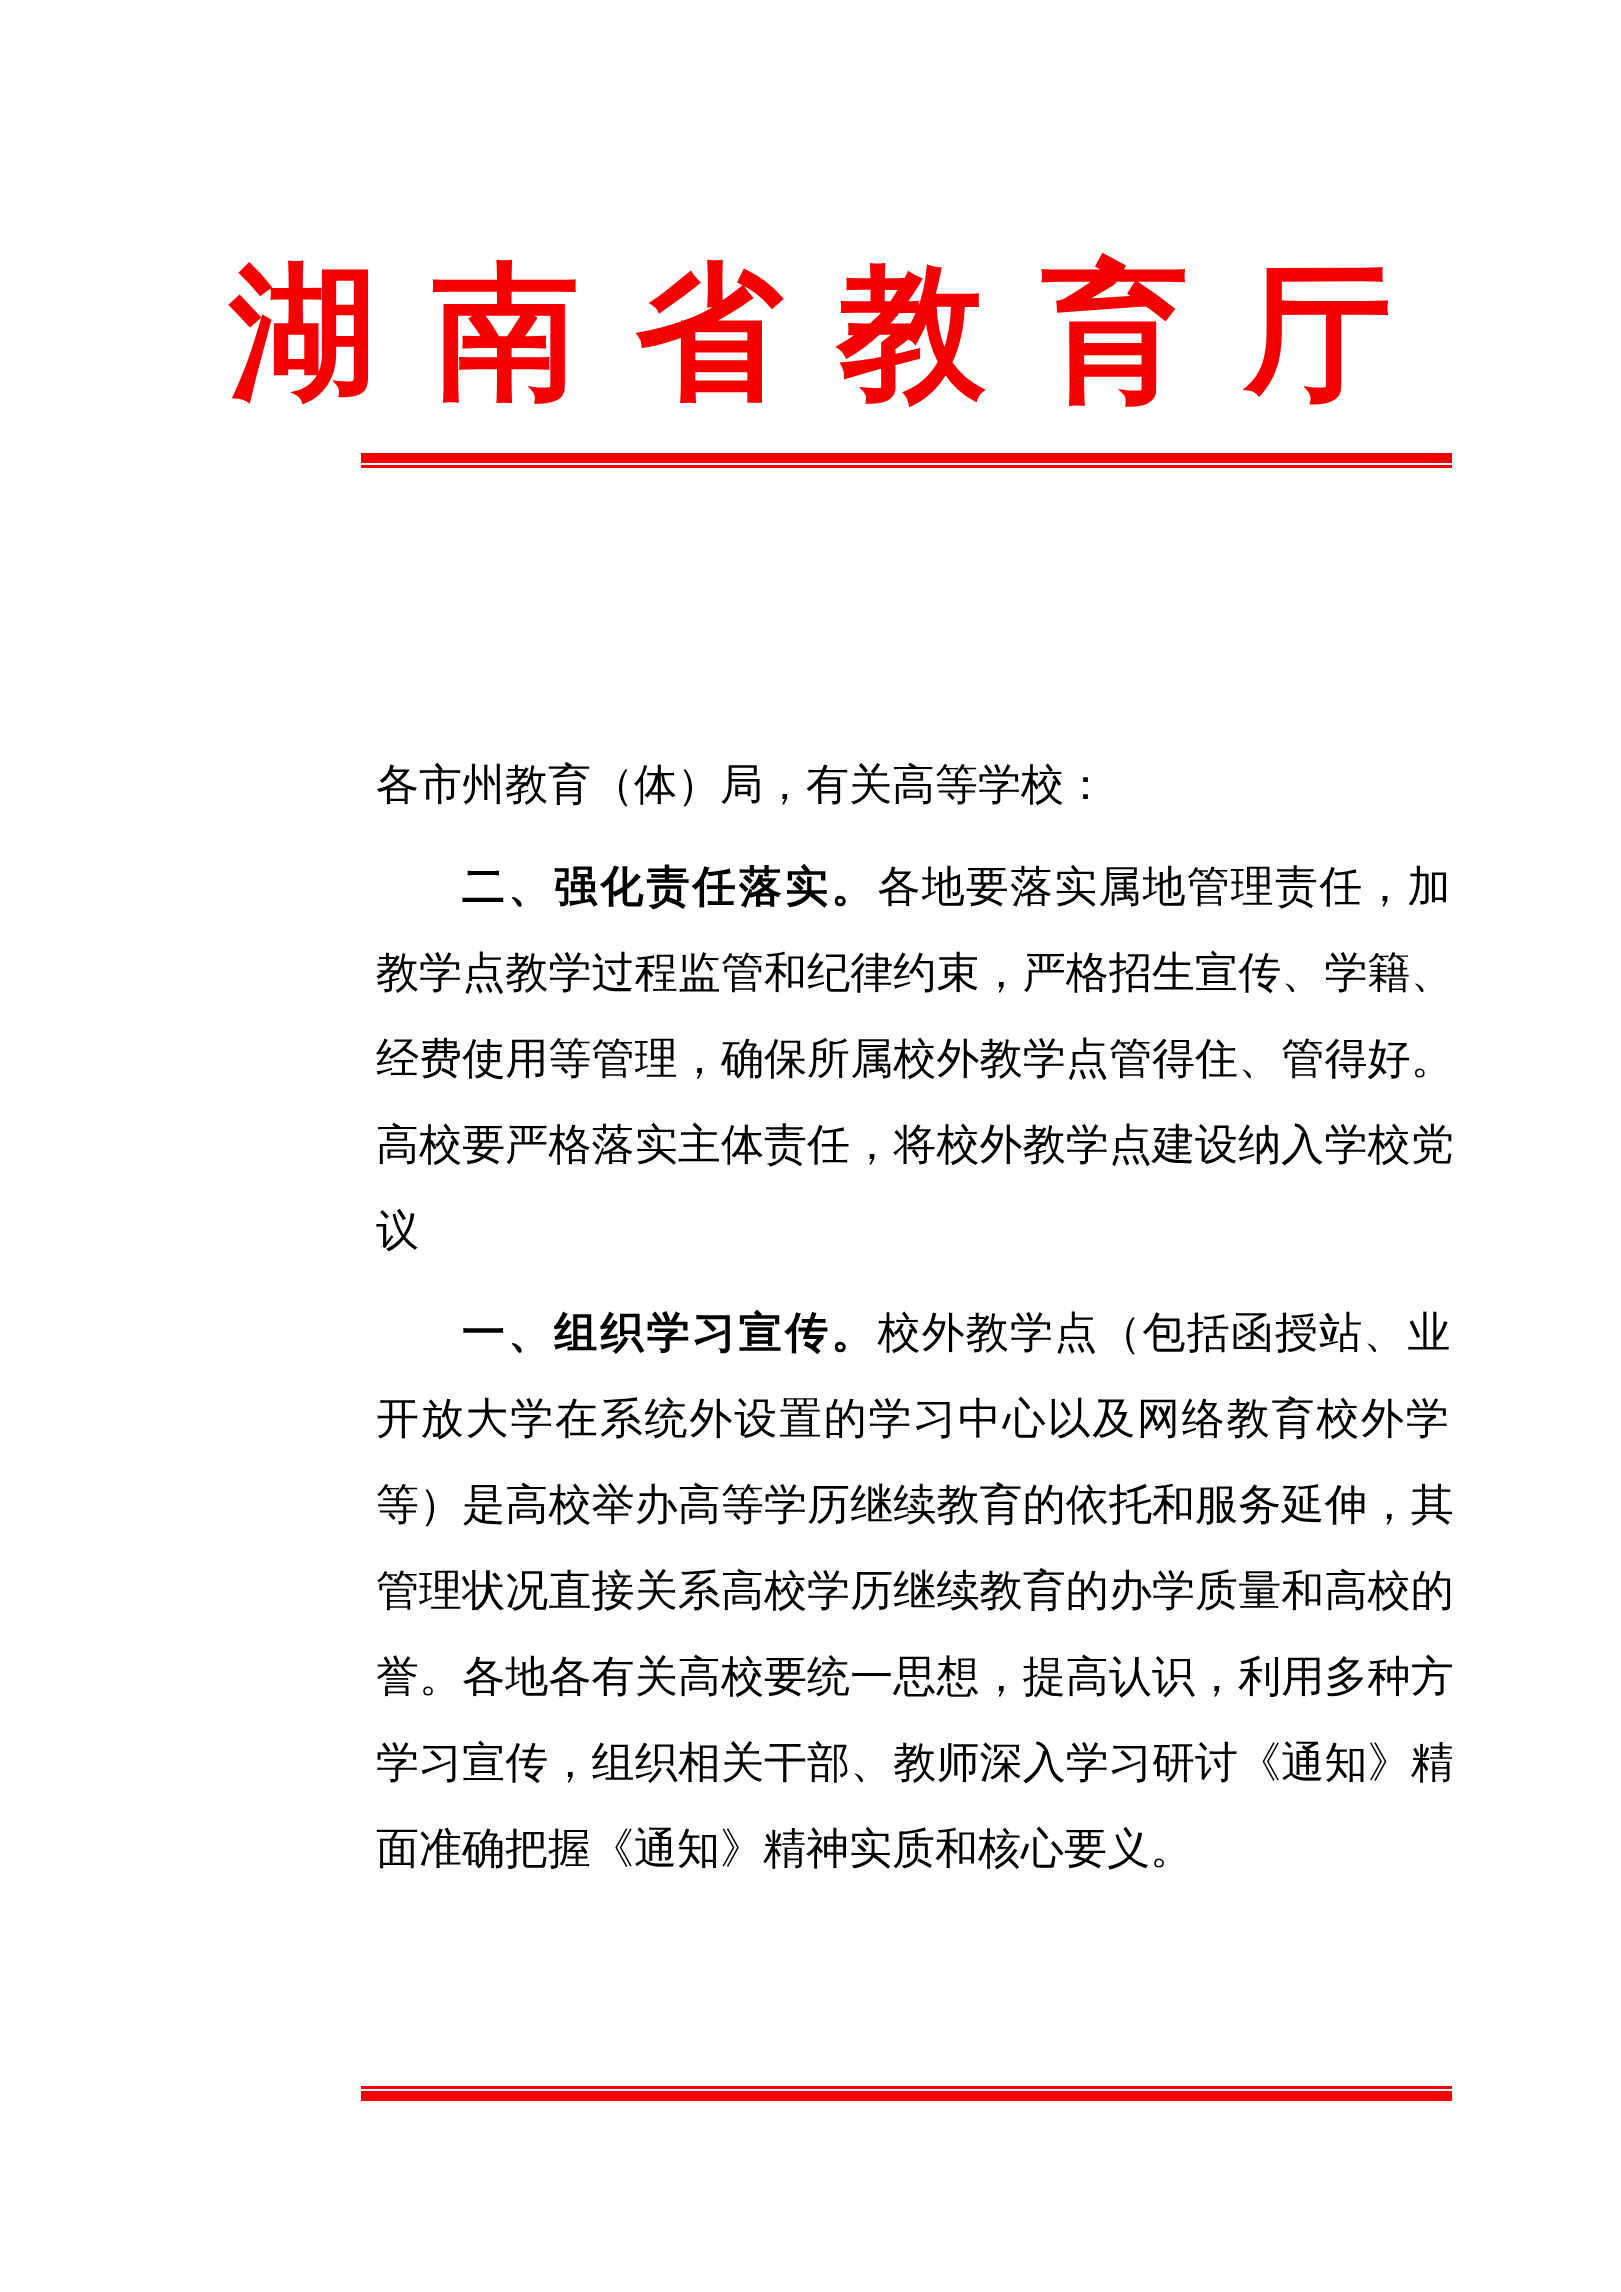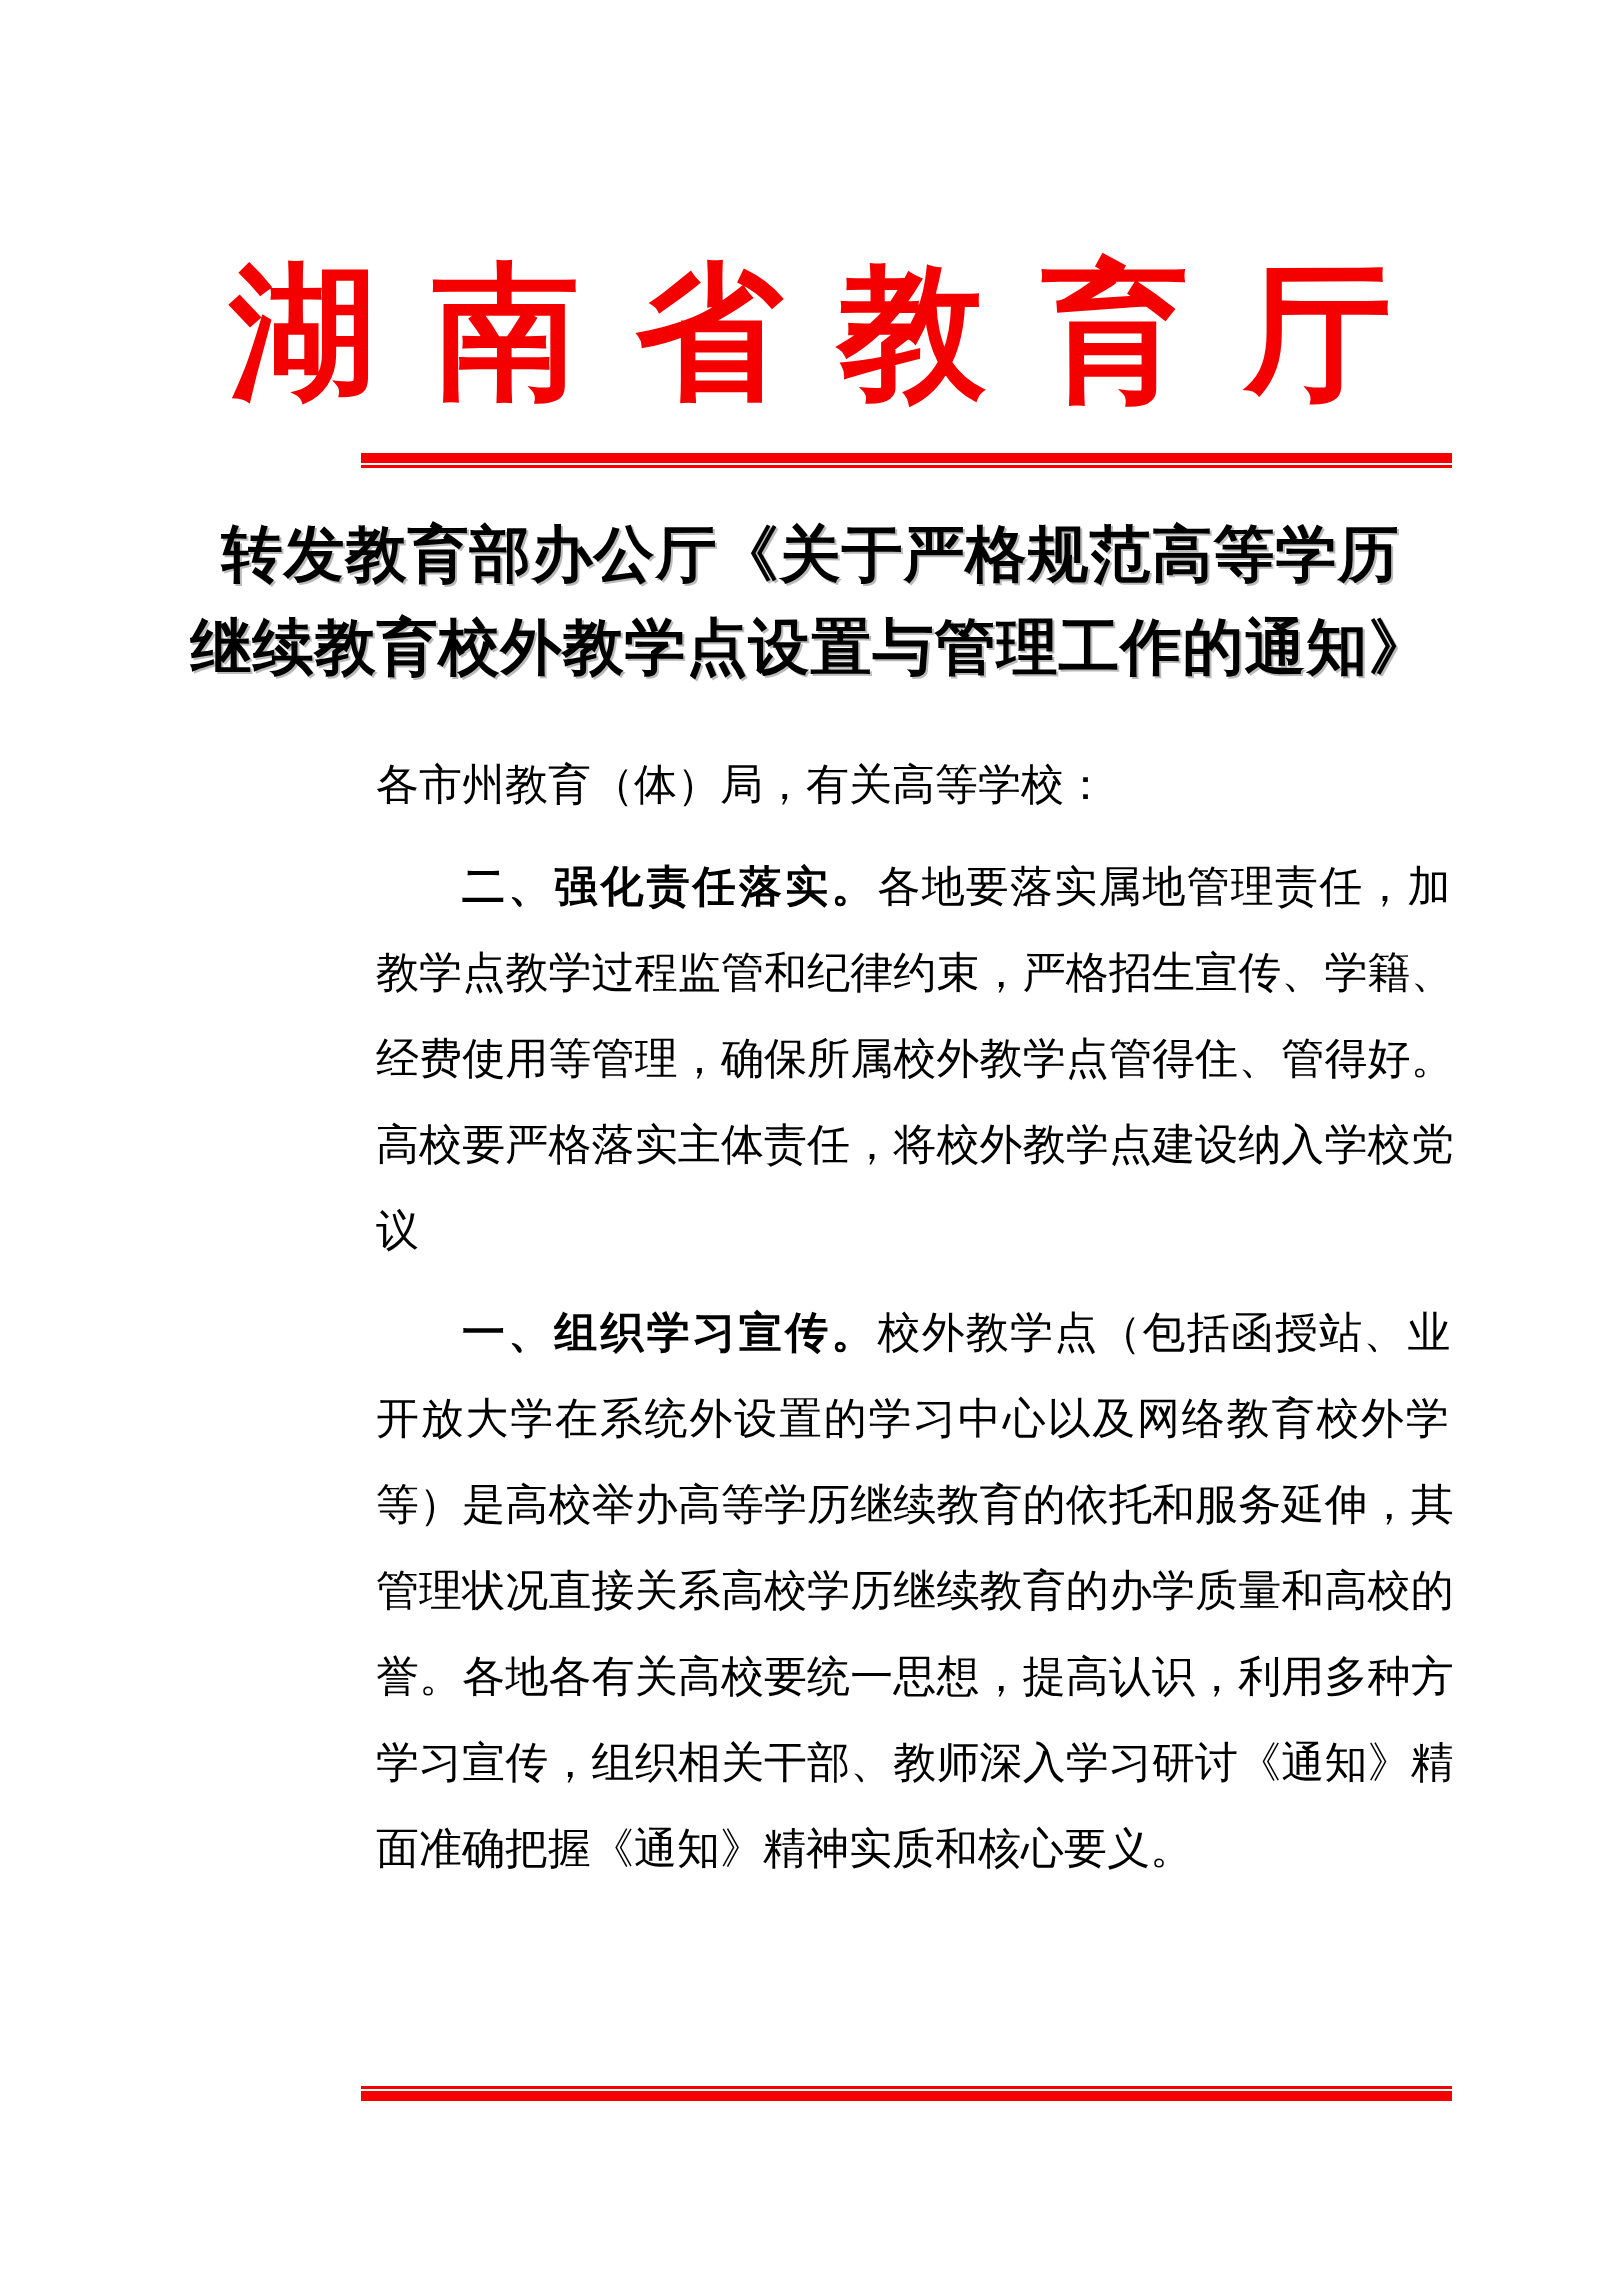--- a/index.html
+++ b/index.html
@@ -90,24 +90,20 @@
 <div class="page">
 
   <div class="letterhead">湖南省教育厅</div>
 
   <div class="rule rule-top">
     <div class="bar-thick"></div>
     <div class="bar-gap"></div>
     <div class="bar-thin"></div>
   </div>
 
-  <div class="doc-title">
-    <div>转发教育部办公厅《关于严格规范高等学历</div>
-    <div>继续教育校外教学点设置与管理工作的通知》</div>
-  </div>
 
   <div class="body-text">
     <p>各市州教育（体）局，有关高等学校：</p>
 
 
     <p class="para-indent"><span class="section-head">二、强化责任落实。</span><span>各地要落实属地管理责任，加强校外教学点教学过程监管和纪律约束，严格招生宣传、学籍、收费和经费使用等管理，确保所属校外教学点管得住、管得好。各有关高校要严格落实主体责任，将校外教学点建设纳入学校党委重要议</span></p>
 
     <p class="para-indent"><span class="section-head">一、组织学习宣传。</span><span>校外教学点（包括函授站、业余点、开放大学在系统外设置的学习中心以及网络教育校外学习中心等）是高校举办高等学历继续教育的依托和服务延伸，其教学和管理状况直接关系高校学历继续教育的办学质量和高校的形象声誉。各地各有关高校要统一思想，提高认识，利用多种方式开展学习宣传，组织相关干部、教师深入学习研讨《通知》精神，全面准确把握《通知》精神实质和核心要义。</span></p>
   </div>
 

